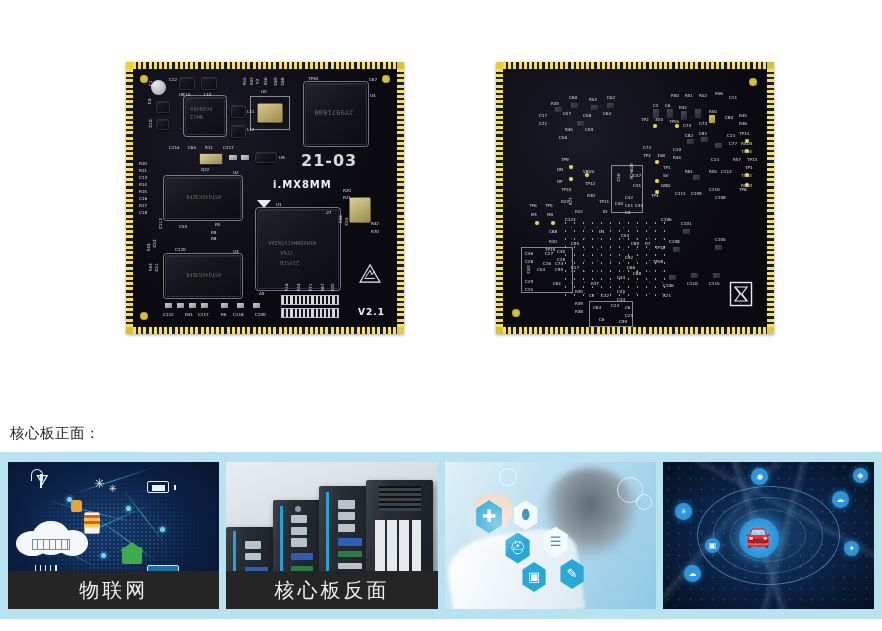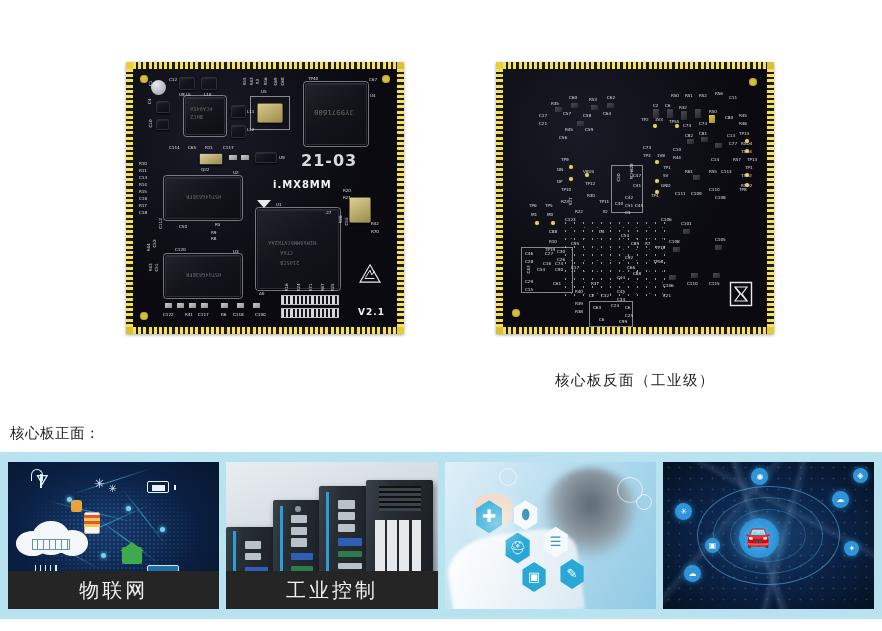--- a/index.html
+++ b/index.html
@@ -583,21 +583,20 @@
 
         <svg style="position:absolute;right:14px;bottom:20px;width:24px;height:26px;" viewBox="0 0 24 26">
           <rect x="1.5" y="1.5" width="21" height="23" fill="none" stroke="#e8e8ee" stroke-width="1.4"></rect>
           <path d="M6,6 L18,6 L13,13 L18,20 L6,20 L11,13 Z" fill="none" stroke="#e8e8ee" stroke-width="1.2"></path>
           <path d="M6,6 L18,20" stroke="#e8e8ee" stroke-width="1.2"></path>
         </svg>
       </div>
     </div>
   </div>
 
-  <div class="caption" id="cap-back">核心板反面（工业级）</div>
 
   <div class="section-label">核心板正面：</div>
 
   <div class="app-strip">
 
 
     <div class="app-tile">
       <div class="tile-art">
         <div class="iot-bg"></div>
         <div class="iot-map"></div>
@@ -687,21 +686,21 @@
         </div>
 
         <div class="ind-pc" style="left:66%;top:12%;width:32%;height:76%;">
           <div class="ind-vent" style="left:20%;top:6%;width:62%;height:22%;"></div>
           <div class="ind-slot" style="left:14%;top:36%;width:14%;height:46%;"></div>
           <div class="ind-slot" style="left:32%;top:36%;width:14%;height:46%;"></div>
           <div class="ind-slot" style="left:50%;top:36%;width:14%;height:46%;"></div>
           <div class="ind-slot" style="left:68%;top:36%;width:14%;height:46%;"></div>
         </div>
       </div>
-      <div class="tile-label">工业控制</div>
+      <div class="tile-label">核心板反面</div>
     </div>
 
     <div class="app-tile">
       <div class="tile-art">
         <div class="med-bg"></div>
         <div class="med-face"></div>
         <div class="med-coat"></div>
         <div class="med-hand" style="left:14%;top:22%;width:18%;height:22%;"></div>
         <div class="med-mol" style="right:6%;top:10%;width:26px;height:26px;"></div>
         <div class="med-mol" style="right:2%;top:22%;width:16px;height:16px;"></div>

